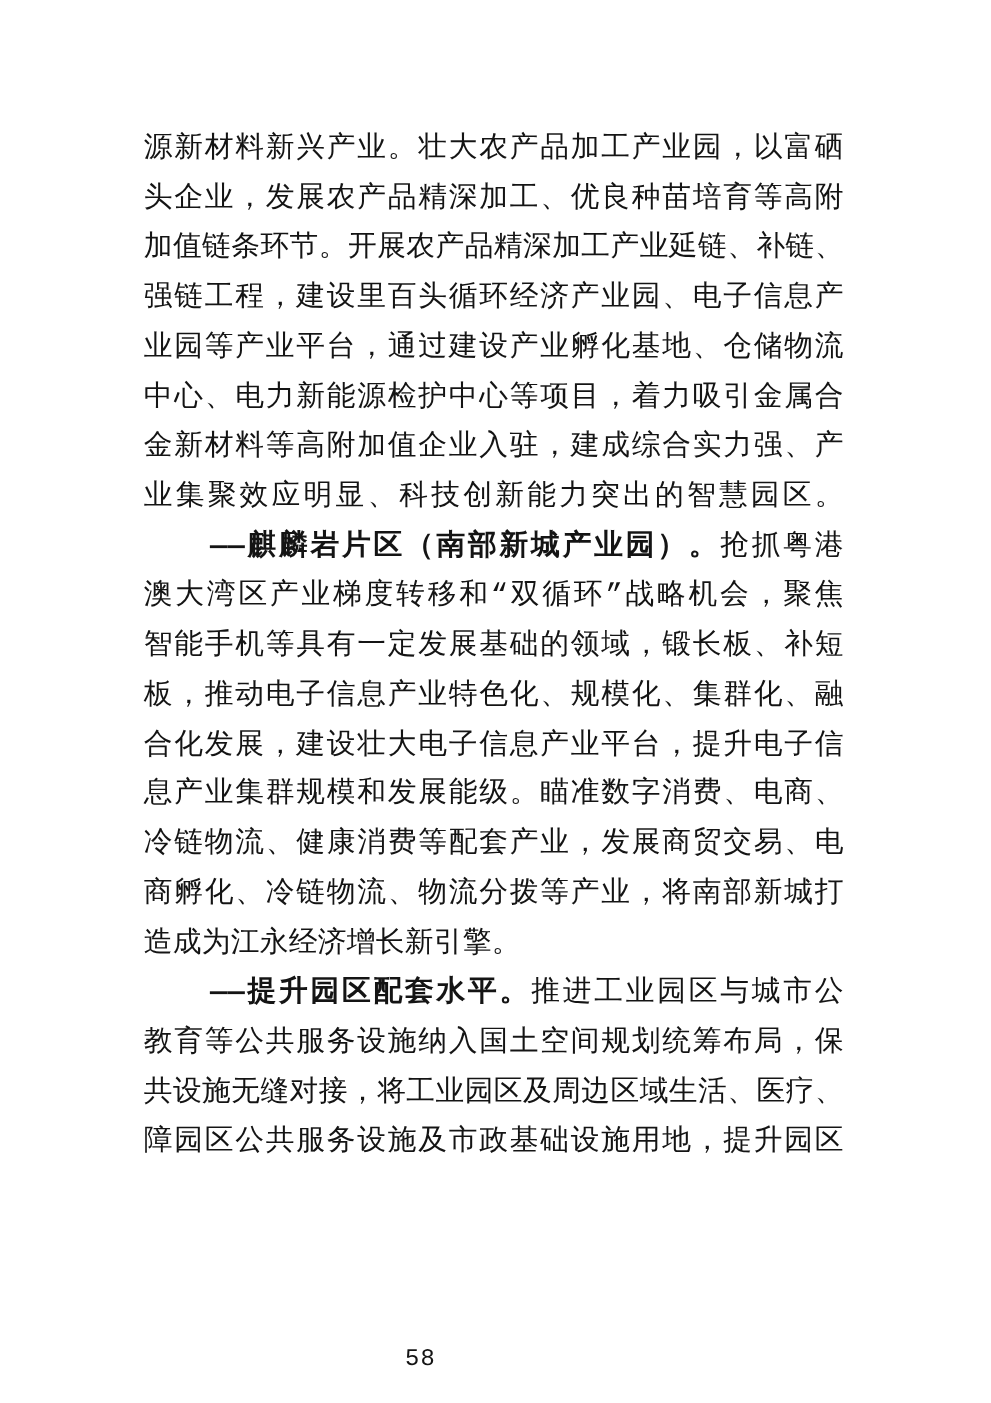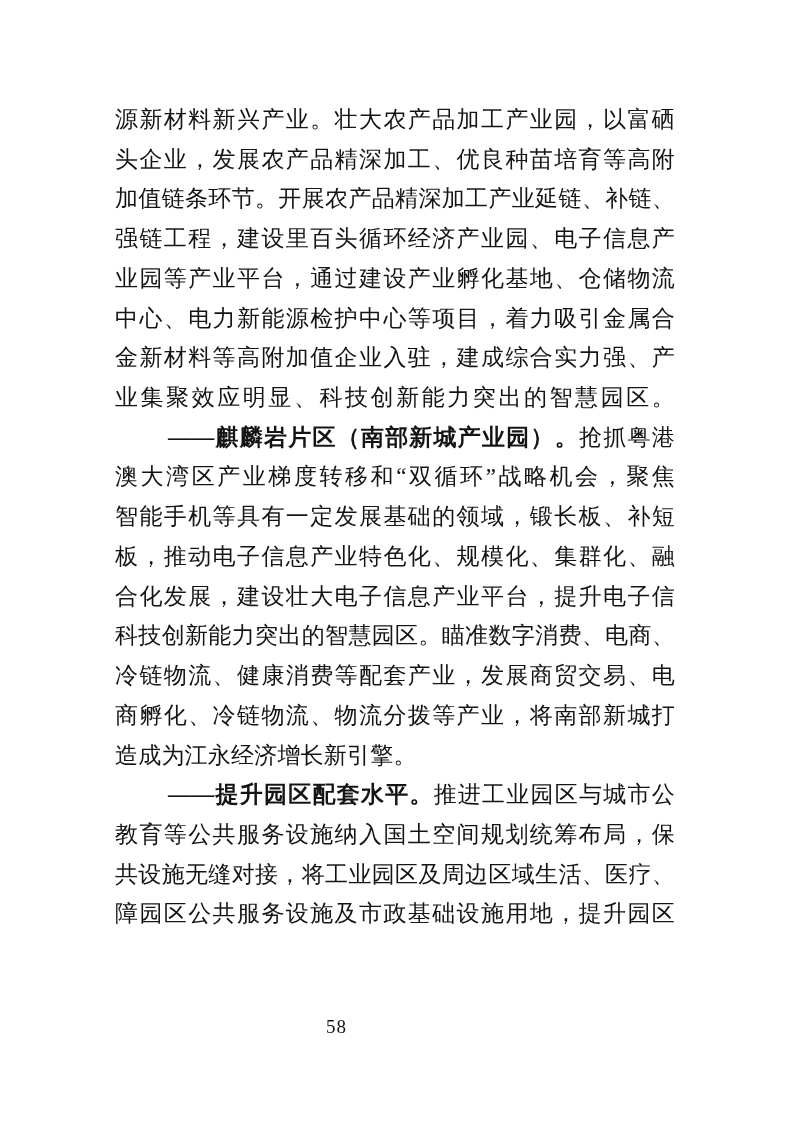--- a/index.html
+++ b/index.html
@@ -8,21 +8,21 @@
     width: 793px;
     height: 1122px;
     background: #ffffff;
     overflow: hidden;
   }
   .page {
     position: relative;
     width: 673px;
     height: 1122px;
     background: #ffffff;
-    font-family: Liberation Serif, serif;
+    font-family: Liberation Mono, monospace;
     color: #141414;
   }
   .body-text {
     position: absolute;
     top: 100px;
     left: 115px;
     width: 560px;
   }
   .line {
     height: 39.73px;
@@ -39,21 +39,21 @@
   }
   .line.indent {
     text-indent: 32px;
   }
   .run-bold {
     font-weight: 700;
     margin-left: 21px;
   }
   .page-number {
     position: absolute;
-    top: 1016px;
+    top: 1076px;
     left: 0;
     width: 100%;
     text-align: center;
     font-size: 19px;
     letter-spacing: 1px;
     color: #141414;
   }
 </style>
 </head>
 <body>
@@ -66,21 +66,21 @@
       <div class="line full"><span class="run-normal">强链工程，建设里百头循环经济产业园、电子信息产</span></div>
       <div class="line full"><span class="run-normal">业园等产业平台，通过建设产业孵化基地、仓储物流</span></div>
       <div class="line full"><span class="run-normal">中心、电力新能源检护中心等项目，着力吸引金属合</span></div>
       <div class="line full"><span class="run-normal">金新材料等高附加值企业入驻，建成综合实力强、产</span></div>
       <div class="line full"><span class="run-normal">业集聚效应明显、科技创新能力突出的智慧园区。</span></div>
       <div class="line full indent"><span class="run-bold">——麒麟岩片区（南部新城产业园）。</span><span class="run-normal">抢抓粤港</span></div>
       <div class="line full"><span class="run-normal">澳大湾区产业梯度转移和“双循环”战略机会，聚焦</span></div>
       <div class="line full"><span class="run-normal">智能手机等具有一定发展基础的领域，锻长板、补短</span></div>
       <div class="line full"><span class="run-normal">板，推动电子信息产业特色化、规模化、集群化、融</span></div>
       <div class="line full"><span class="run-normal">合化发展，建设壮大电子信息产业平台，提升电子信</span></div>
-      <div class="line full"><span class="run-normal">科技创新能力突出的智慧园区。瞄准数字消费、电商、</span></div>
+      <div class="line full"><span class="run-normal">息产业集群规模和发展能级。瞄准数字消费、电商、</span></div>
       <div class="line full"><span class="run-normal">冷链物流、健康消费等配套产业，发展商贸交易、电</span></div>
       <div class="line full"><span class="run-normal">商孵化、冷链物流、物流分拨等产业，将南部新城打</span></div>
       <div class="line"><span class="run-normal">造成为江永经济增长新引擎。</span></div>
       <div class="line full indent"><span class="run-bold">——提升园区配套水平。</span><span class="run-normal">推进工业园区与城市公</span></div>
       <div class="line full"><span class="run-normal">教育等公共服务设施纳入国土空间规划统筹布局，保</span></div>
       <div class="line full"><span class="run-normal">共设施无缝对接，将工业园区及周边区域生活、医疗、</span></div>
       <div class="line full"><span class="run-normal">障园区公共服务设施及市政基础设施用地，提升园区</span></div>
     </div>
   <div class="page-number">58</div>
 </div>

